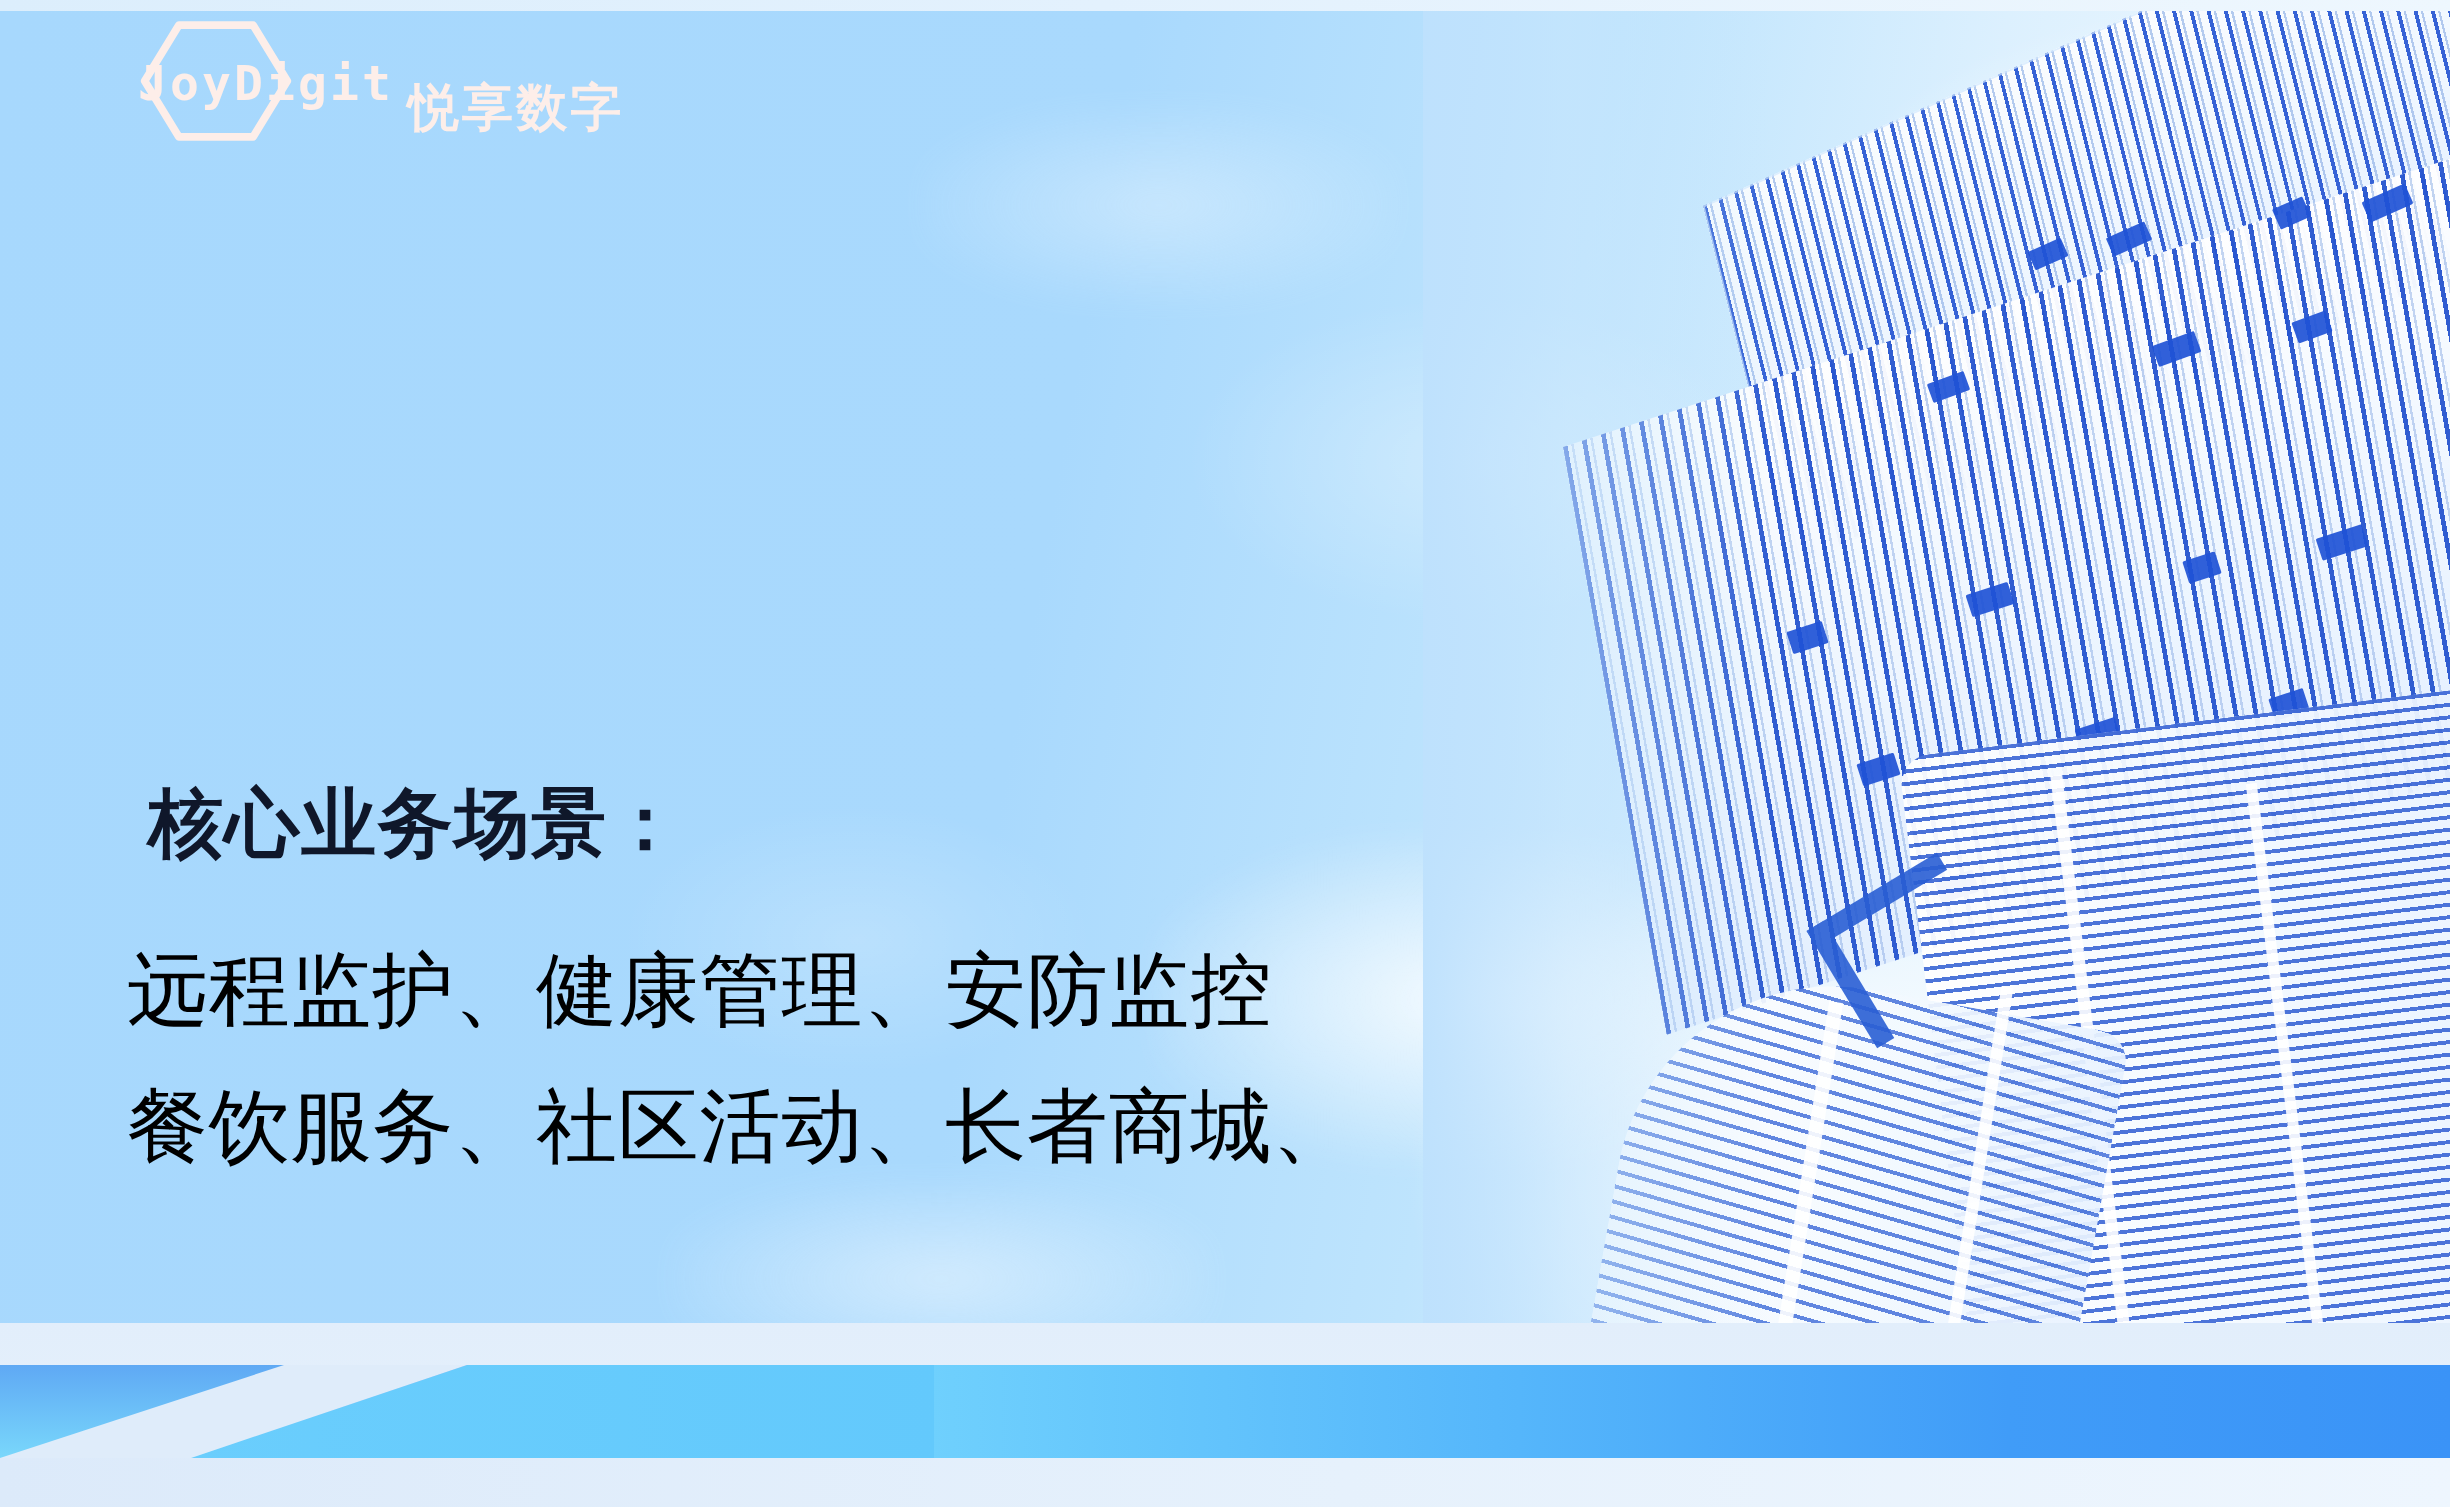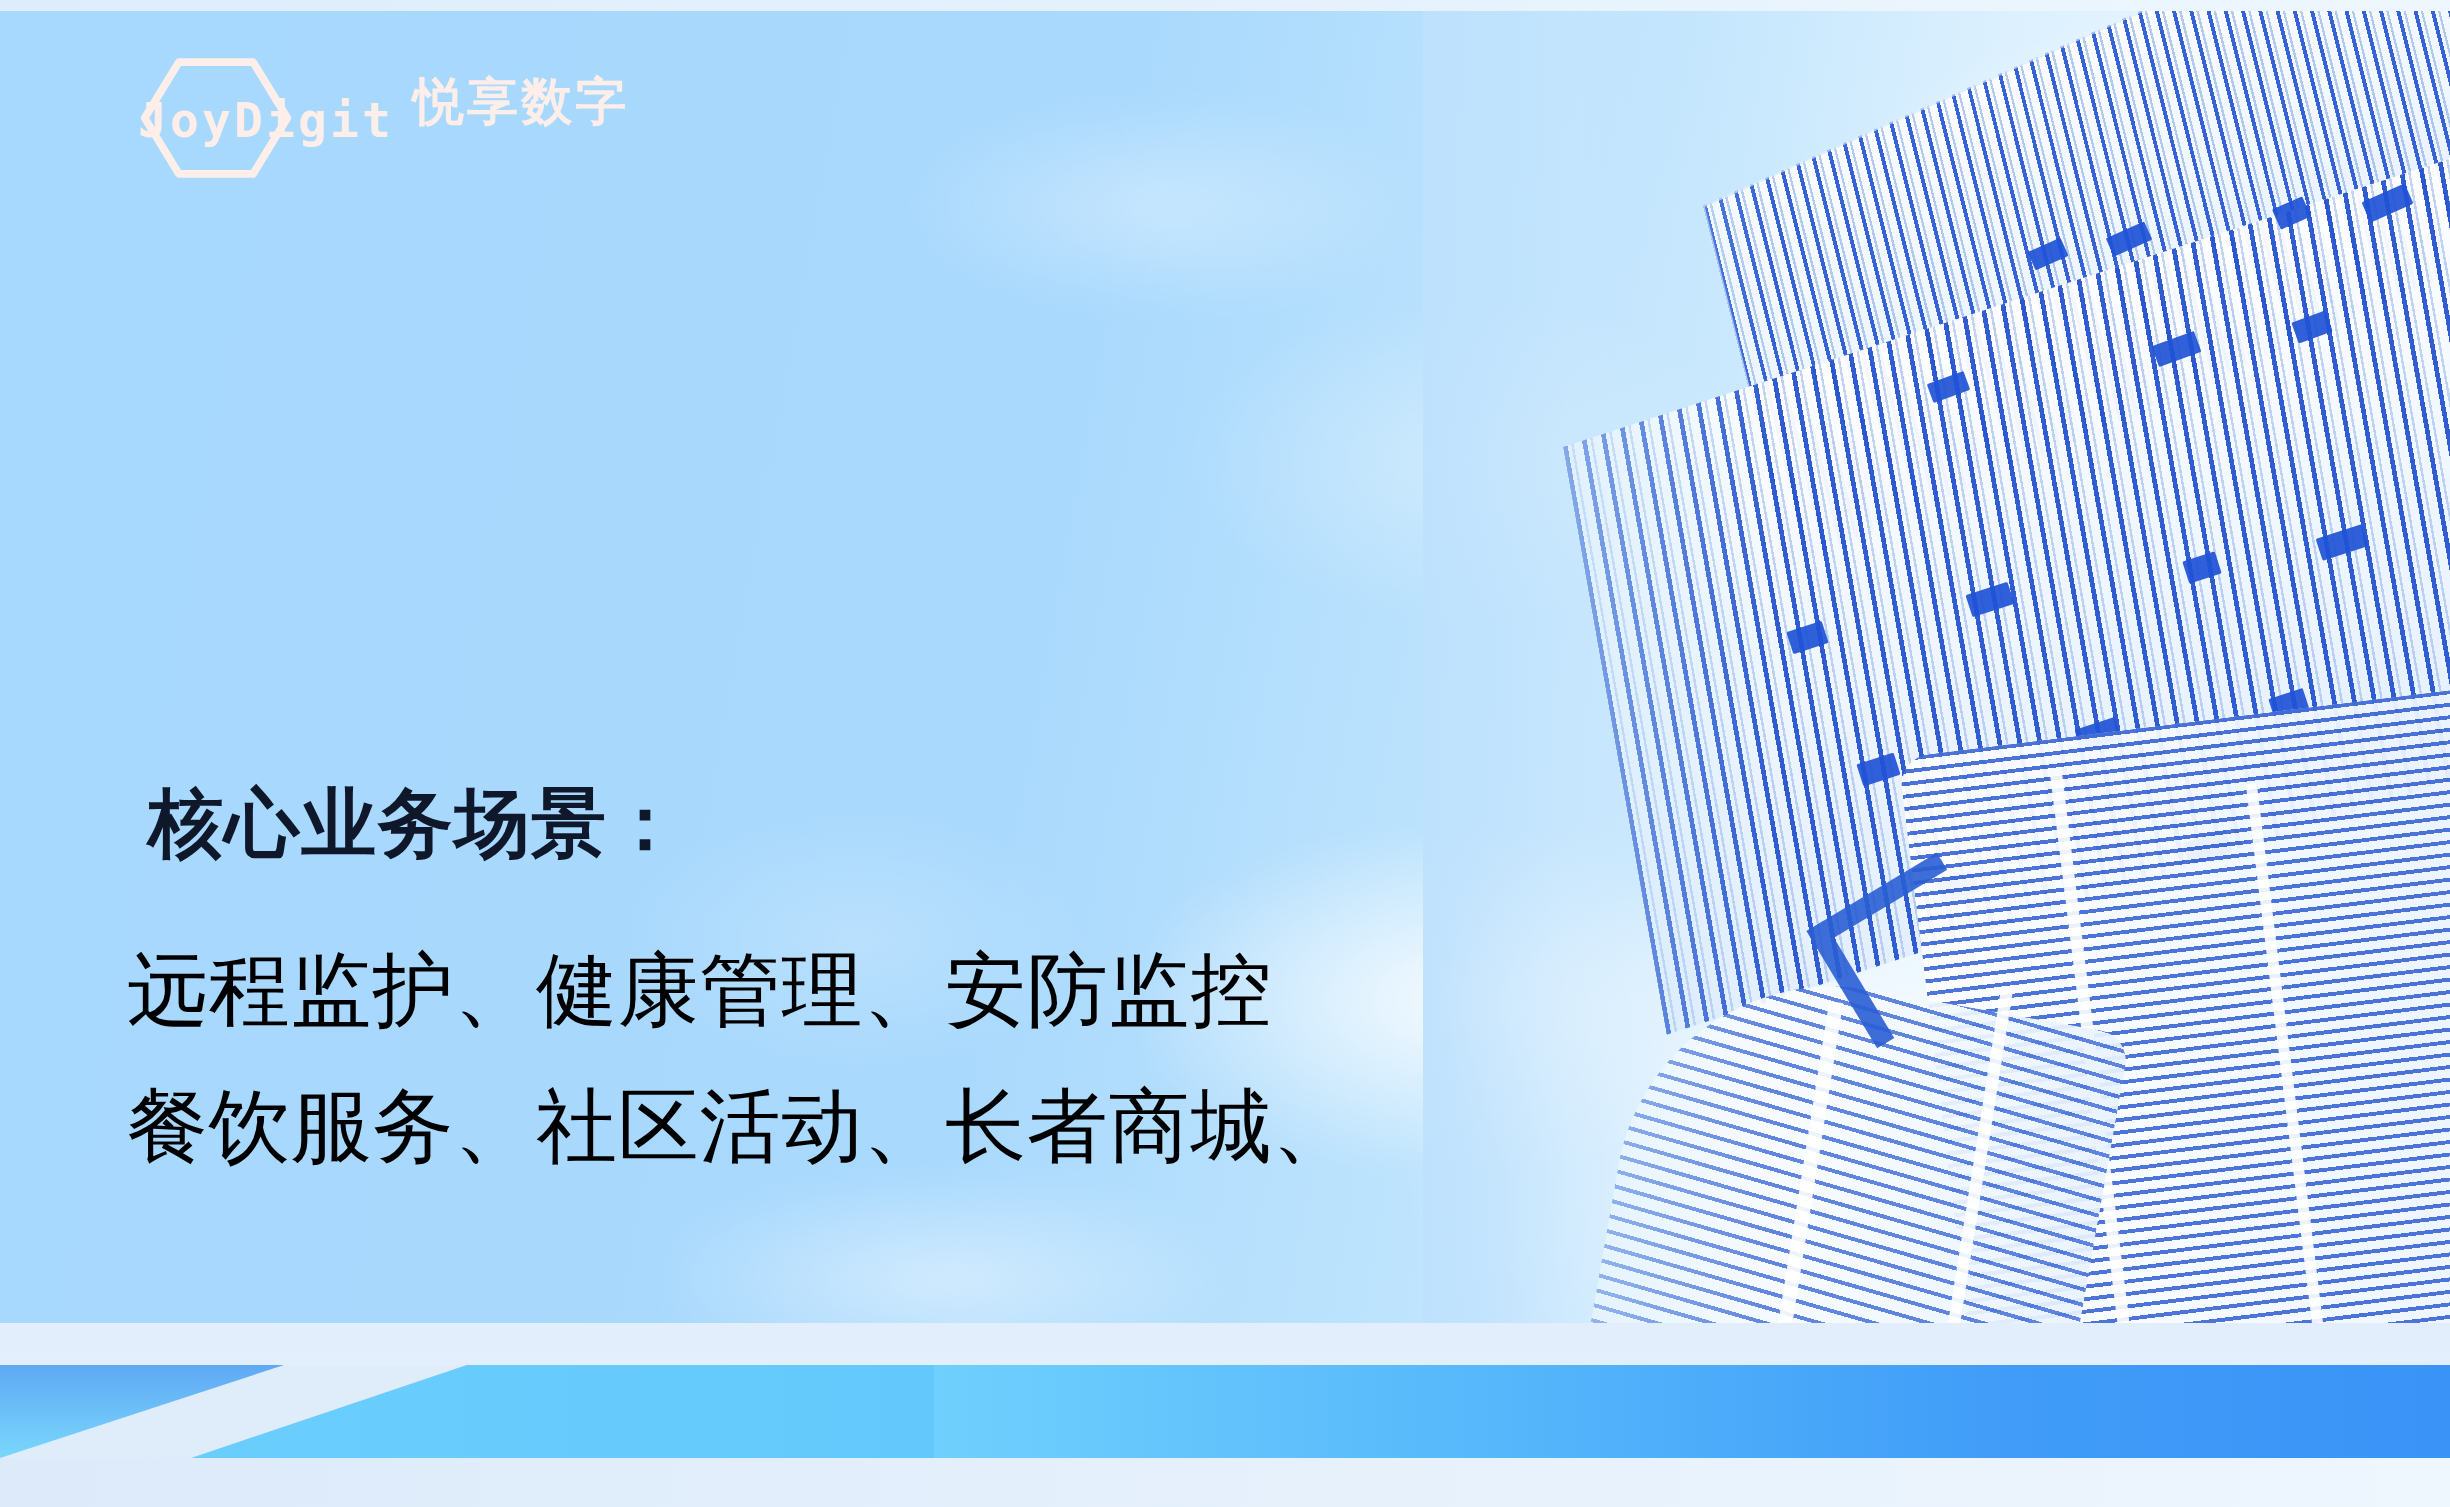--- a/index.html
+++ b/index.html
@@ -118,33 +118,33 @@
   }
   .building-fade{
     position:absolute; inset:0;
     background:linear-gradient(90deg, rgba(190,225,253,.96) 0%, rgba(200,230,253,.55) 14%, rgba(255,255,255,0) 34%);
     pointer-events:none;
   }
 
   
   .logo{
     position:absolute; left:138px; top:68px; height:75px;
-    display:flex; align-items:flex-start; z-index:30;
+    display:flex; align-items:flex-end; gap:23px; z-index:30;
   }
   .logo-mark{ position:relative; width:156px; height:124px; flex:none; margin-top:-12.4px;}
   .logo-mark svg{ position:absolute; left:0; top:0; }
   .logo-word{
     position:absolute; left:0; top:36px;
     font-family:"DejaVu Sans Mono","Liberation Mono",monospace;
     font-weight:bold; font-size:48px; letter-spacing:3.1px;
     color:#fdeee9; white-space:nowrap;
   }
   .logo-cn{
     font-size:51px; font-weight:bold; color:#fdeee9;
-    letter-spacing:3.1px; white-space:nowrap; margin-left:119px;
+    letter-spacing:3.1px; white-space:nowrap; margin-left:91px;
   }
 
   
   .title{
     position:absolute; left:127px; top:276px; z-index:30;
     font-size:146px; line-height:1.04; font-weight:bold;
     color:#000000; letter-spacing:-1.6px; white-space:nowrap;
   }
 
   

